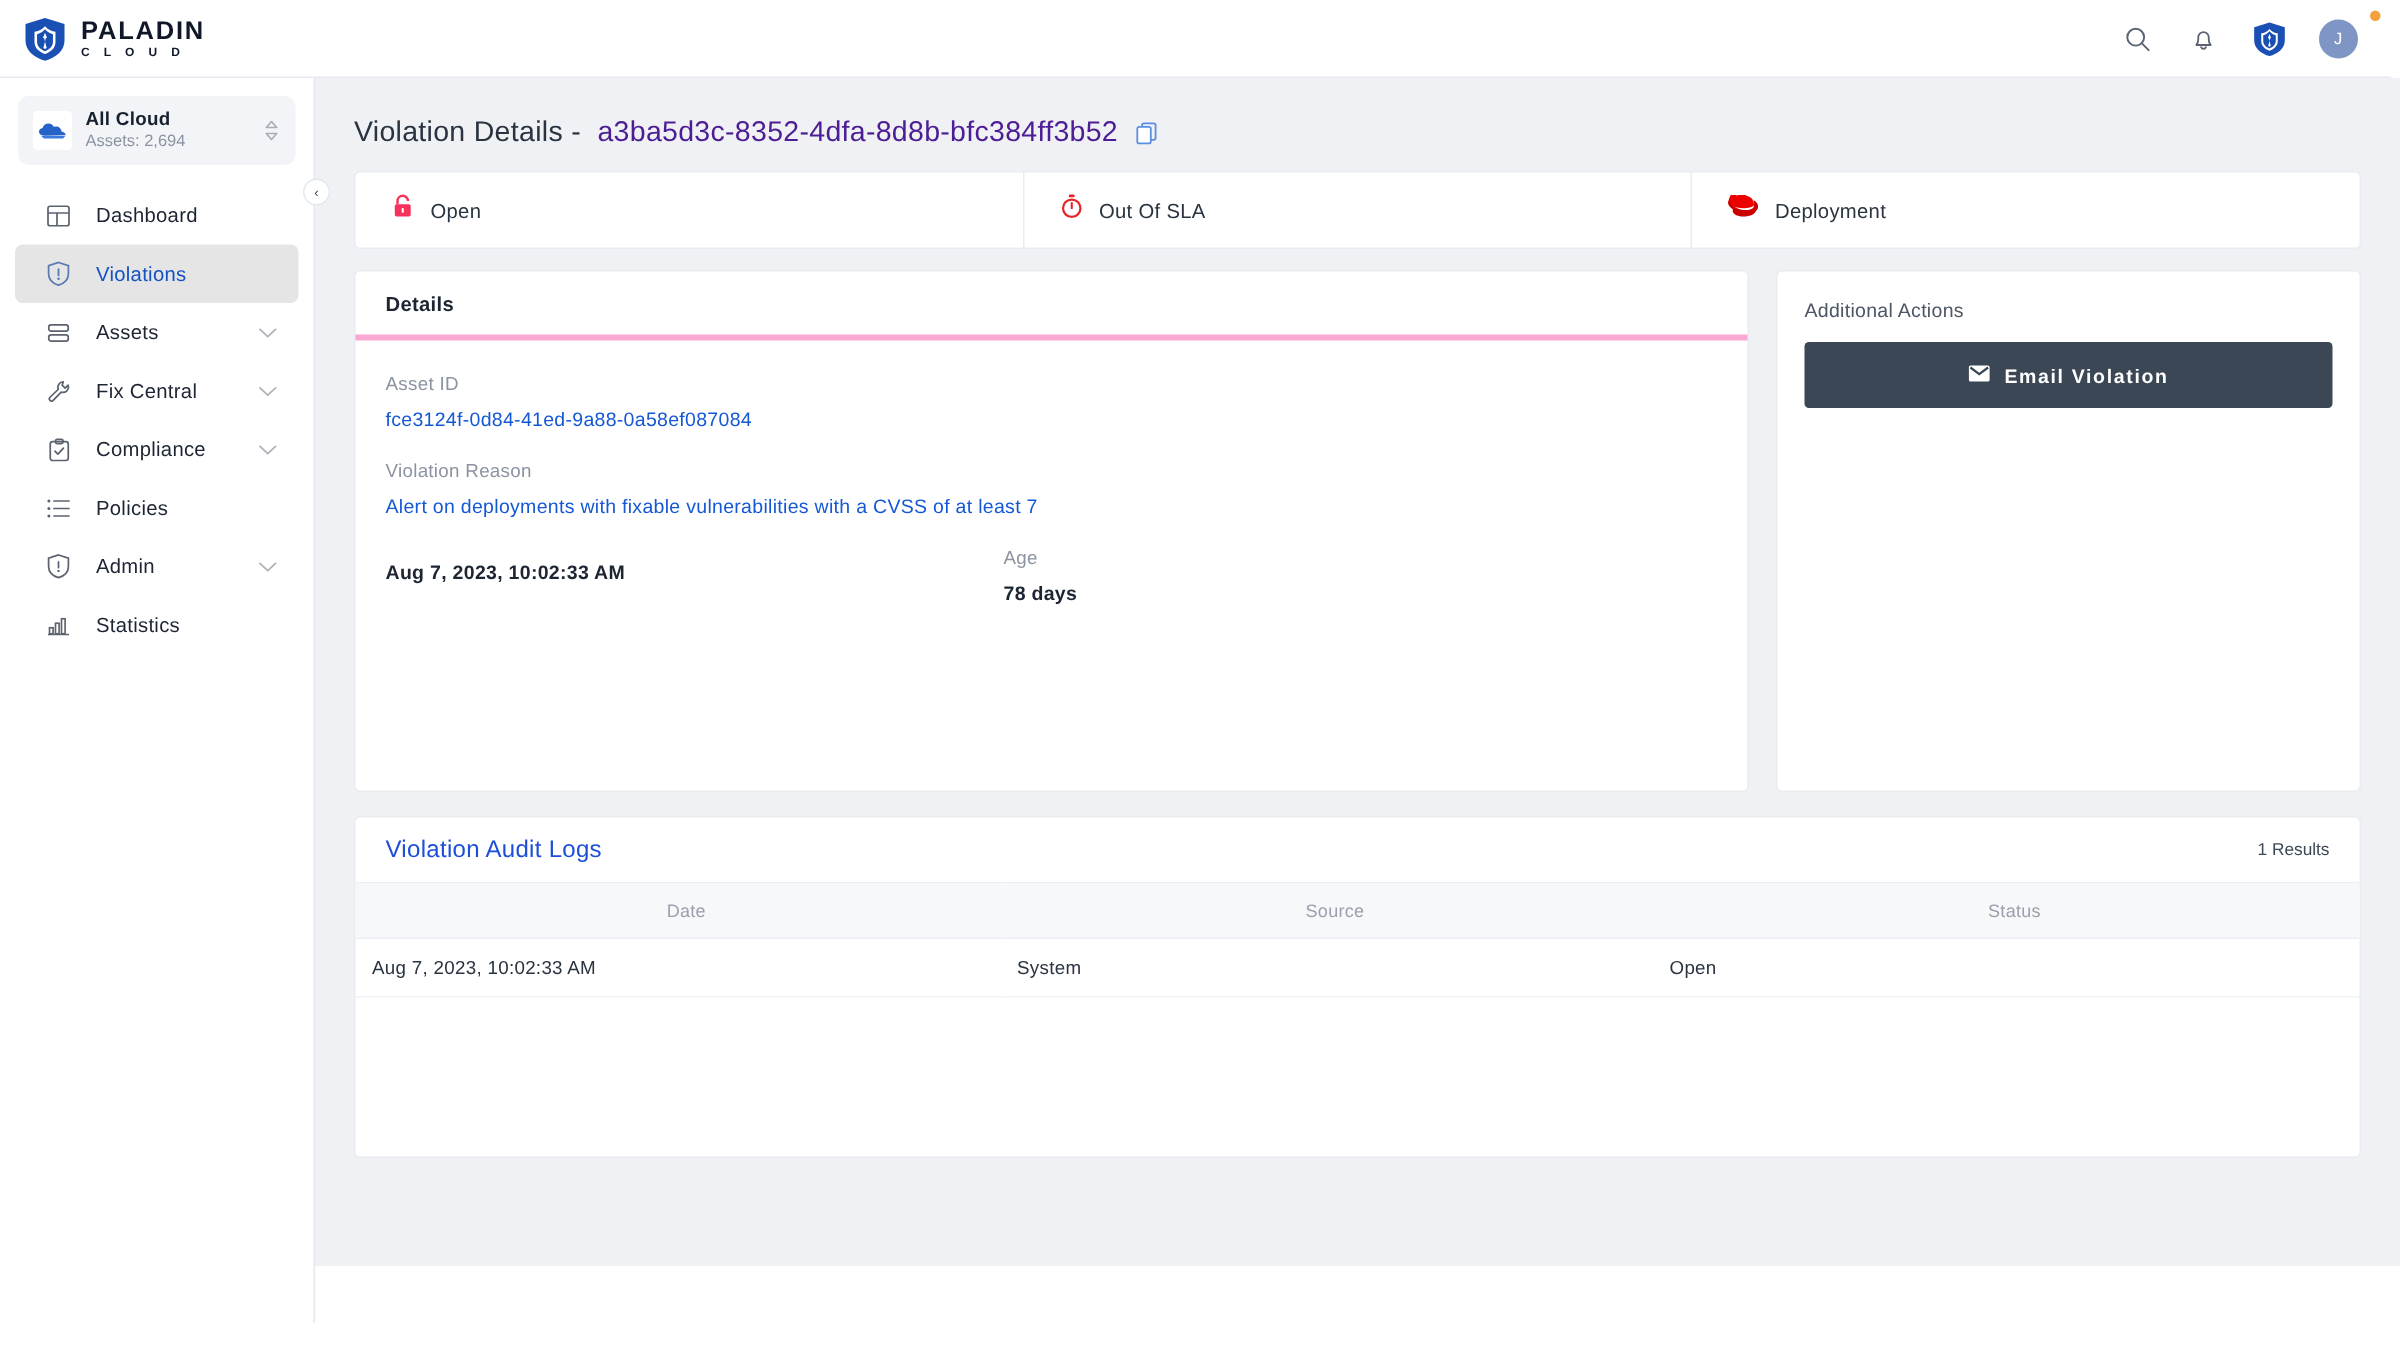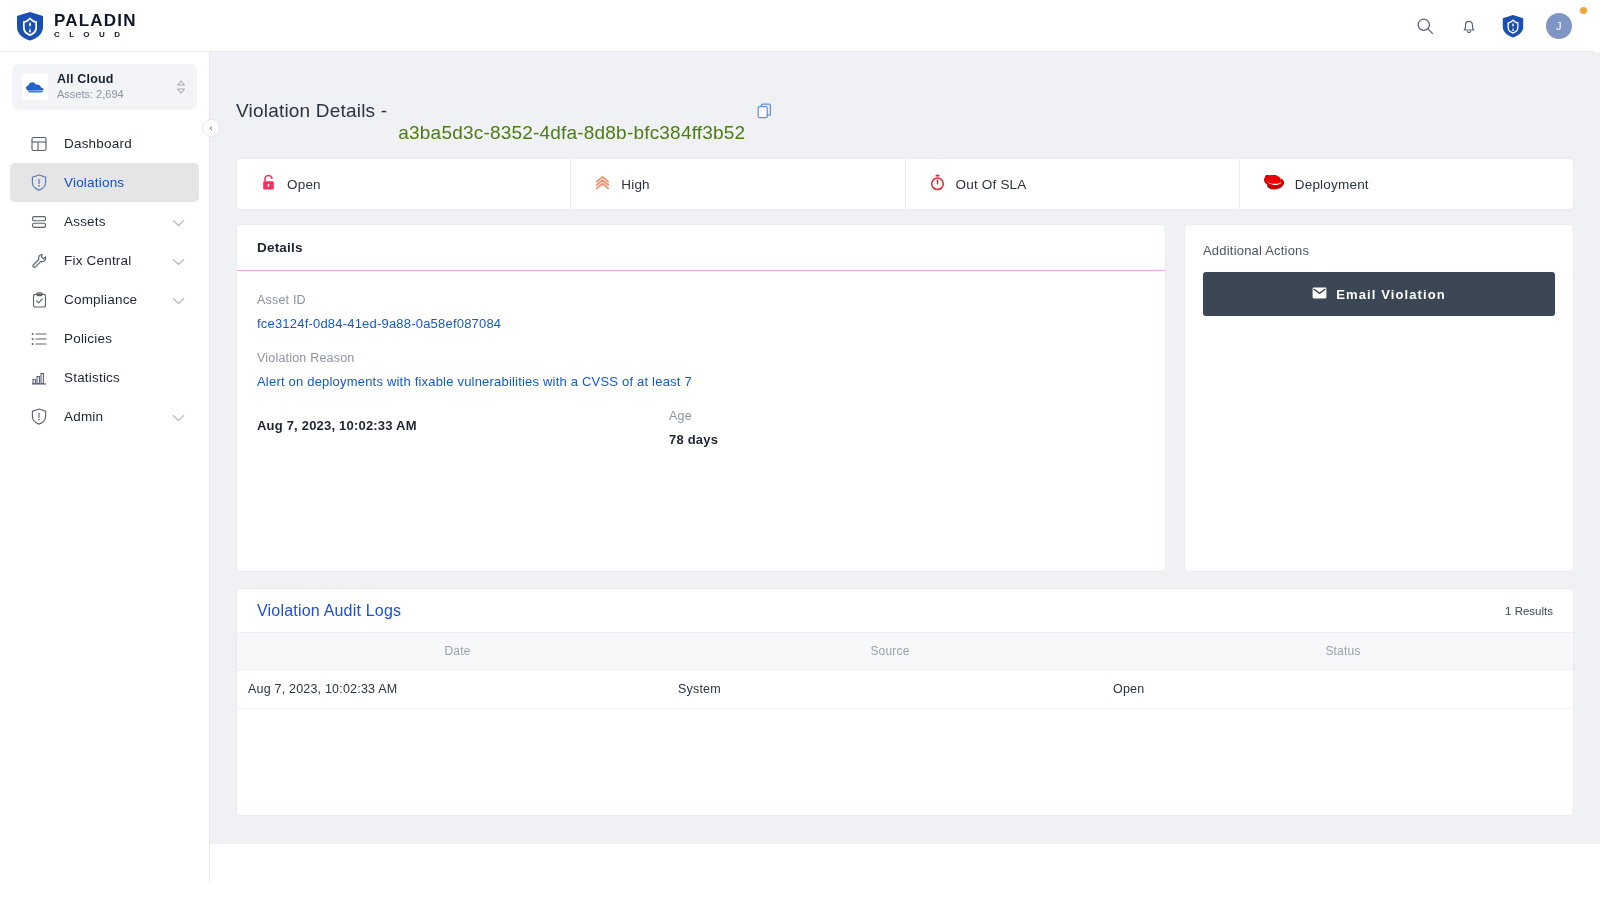--- a/index.html
+++ b/index.html
@@ -89,21 +89,21 @@
   .main {
     position: absolute; left: 210px; top: 52px; width: 1390px; height: 792px;
     background: #eff1f4; overflow: hidden;
   }
   .page-title {
     margin: 26px 0 0 26px; font-size: 19px; color: #2a3murky;
     color: #2a3340; letter-spacing: .2px;
     display: flex; align-items: center;
   }
   .pt-label { font-weight: 500; color: #2a3340; }
-  .pt-id { font-weight: 400; color: #4d7c0f; margin-left: 11px; margin-top: 44px; }
+  .pt-id { font-weight: 400; color: #4c1d95; margin-left: 11px; }
   .copy-btn { margin-left: 12px; cursor: pointer; display:flex; }
 
   .statusbar {
     margin: 14px 26px 0 26px; height: 52px; background: #fff;
     border: 1px solid #e8ebf0; border-radius: 4px;
     display: flex; align-items: stretch;
   }
   .status-cell {
     flex: 1; display: flex; align-items: center; padding-left: 24px;
     border-right: 1px solid #e8ebf0; gap: 11px;
@@ -113,21 +113,21 @@
 
   .content-row {
     margin: 14px 26px 0 26px; display: flex; gap: 18px; align-items: stretch;
   }
   .card {
     background: #fff; border: 1px solid #e8ebf0; border-radius: 4px;
   }
   .details-card { width: 930px; height: 348px; display: flex; flex-direction: column; }
   .card-head {
     height: 46px; display: flex; align-items: center; padding: 0 20px;
-    border-bottom: 1px solid #f9a8d4;
+    border-bottom: 4px solid #f9a8d4;
     font-size: 13.5px; font-weight: 600; color: #1d2533; letter-spacing: .2px;
   }
   .details-body { padding: 22px 20px 0 20px; display: flex; flex-wrap: wrap; }
   .field { margin-bottom: 20px; }
   .field-label { font-size: 12.5px; color: #8b93a1; letter-spacing: .2px; }
   .field-value { margin-top: 9px; font-size: 13px; letter-spacing: .2px; }
   .field-value.link { color: #1558d6; cursor: pointer; }
   .field-value.strong { color: #1d2533; font-weight: 600; }
   .col-a { width: 412px; }
   .col-b { width: 440px; }
@@ -305,44 +305,44 @@
           <circle cx="1.6" cy="2" r="1" fill="#38414f"></circle>
           <circle cx="1.6" cy="7" r="1" fill="#38414f"></circle>
           <circle cx="1.6" cy="12" r="1" fill="#38414f"></circle>
         </svg>
       </span>
       <span class="ni-label">Policies</span>
     </div>
 
     <div class="nav-item">
       <span class="ni-icon">
+        <svg width="16" height="17" viewBox="0 0 16 17">
+          <path d="M8 1 L14.6 3.1 V8.6 C14.6 12.4 11.5 15 8 16.1 C4.5 15 1.4 12.4 1.4 8.6 V3.1 Z" fill="none" stroke="#38414f" stroke-width="1.15"></path>
+          <line x1="8" y1="5.6" x2="8" y2="9.4" stroke="#38414f" stroke-width="1.15" stroke-linecap="round"></line>
+          <circle cx="8" cy="11.6" r=".8" fill="#38414f"></circle>
+        </svg>
+      </span>
+      <span class="ni-label">Admin</span>
+      <span class="ni-caret">
+        <svg width="13" height="8" viewBox="0 0 13 8">
+            <path d="M1.3 1.6 L6.5 6.4 L11.7 1.6" fill="none" stroke="#5a6374" stroke-width="1.15" stroke-linecap="round"></path>
+          </svg>
+      </span>
+    </div>
+
+    <div class="nav-item">
+      <span class="ni-icon">
         <svg width="16" height="14" viewBox="0 0 16 14">
           <line x1="1" y1="13" x2="15" y2="13" stroke="#38414f" stroke-width="1.1"></line>
           <rect x="2" y="8.5" width="2.4" height="4" fill="none" stroke="#38414f" stroke-width="1.1"></rect>
           <rect x="6" y="5.5" width="2.4" height="7" fill="none" stroke="#38414f" stroke-width="1.1"></rect>
           <rect x="10" y="2.5" width="2.4" height="10" fill="none" stroke="#38414f" stroke-width="1.1"></rect>
         </svg>
       </span>
       <span class="ni-label">Statistics</span>
-    </div>
-
-    <div class="nav-item">
-      <span class="ni-icon">
-        <svg width="16" height="17" viewBox="0 0 16 17">
-          <path d="M8 1 L14.6 3.1 V8.6 C14.6 12.4 11.5 15 8 16.1 C4.5 15 1.4 12.4 1.4 8.6 V3.1 Z" fill="none" stroke="#38414f" stroke-width="1.15"></path>
-          <line x1="8" y1="5.6" x2="8" y2="9.4" stroke="#38414f" stroke-width="1.15" stroke-linecap="round"></line>
-          <circle cx="8" cy="11.6" r=".8" fill="#38414f"></circle>
-        </svg>
-      </span>
-      <span class="ni-label">Admin</span>
-      <span class="ni-caret">
-        <svg width="13" height="8" viewBox="0 0 13 8">
-            <path d="M1.3 1.6 L6.5 6.4 L11.7 1.6" fill="none" stroke="#5a6374" stroke-width="1.15" stroke-linecap="round"></path>
-          </svg>
-      </span>
     </div>
 
   </div>
 </div>
 
 <div class="collapse-btn">‹</div>
 
 <div class="main">
 
   <div class="page-title">
@@ -362,30 +362,20 @@
       <span>
         <svg width="15" height="17" viewBox="0 0 15 17">
           <path d="M4 7.2 V5 a3.5 3.5 0 0 1 7 0" fill="none" stroke="#f5315c" stroke-width="1.6"></path>
           <rect x="2.2" y="7.2" width="10.6" height="8.2" rx="1.2" fill="#f5315c"></rect>
           <rect x="6.8" y="9.7" width="1.4" height="3.2" rx=".6" fill="#ffffff"></rect>
         </svg>
       </span>
       <span class="sc-label">Open</span>
     </div>
 
-    <div class="status-cell">
-      <span>
-        <svg width="15" height="15" viewBox="0 0 15 15">
-          <path d="M1.8 6.6 L7.5 1.8 L13.2 6.6" fill="none" stroke="#f58b69" stroke-width="1.7" stroke-linecap="round" stroke-linejoin="round"></path>
-          <path d="M1.8 10 L7.5 5.2 L13.2 10" fill="none" stroke="#f58b69" stroke-width="1.7" stroke-linecap="round" stroke-linejoin="round"></path>
-          <path d="M1.8 13.4 L7.5 8.6 L13.2 13.4" fill="none" stroke="#f58b69" stroke-width="1.7" stroke-linecap="round" stroke-linejoin="round"></path>
-        </svg>
-      </span>
-      <span class="sc-label">High</span>
-    </div>
 
     <div class="status-cell">
       <span>
         <svg width="15" height="17" viewBox="0 0 15 17">
           <rect x="5.6" y="0.7" width="3.8" height="1.8" rx=".6" fill="#e8232a"></rect>
           <circle cx="7.5" cy="9.8" r="5.8" fill="none" stroke="#e8232a" stroke-width="1.5"></circle>
           <line x1="7.5" y1="6.3" x2="7.5" y2="9.8" stroke="#e8232a" stroke-width="1.4" stroke-linecap="round"></line>
         </svg>
       </span>
       <span class="sc-label">Out Of SLA</span>

